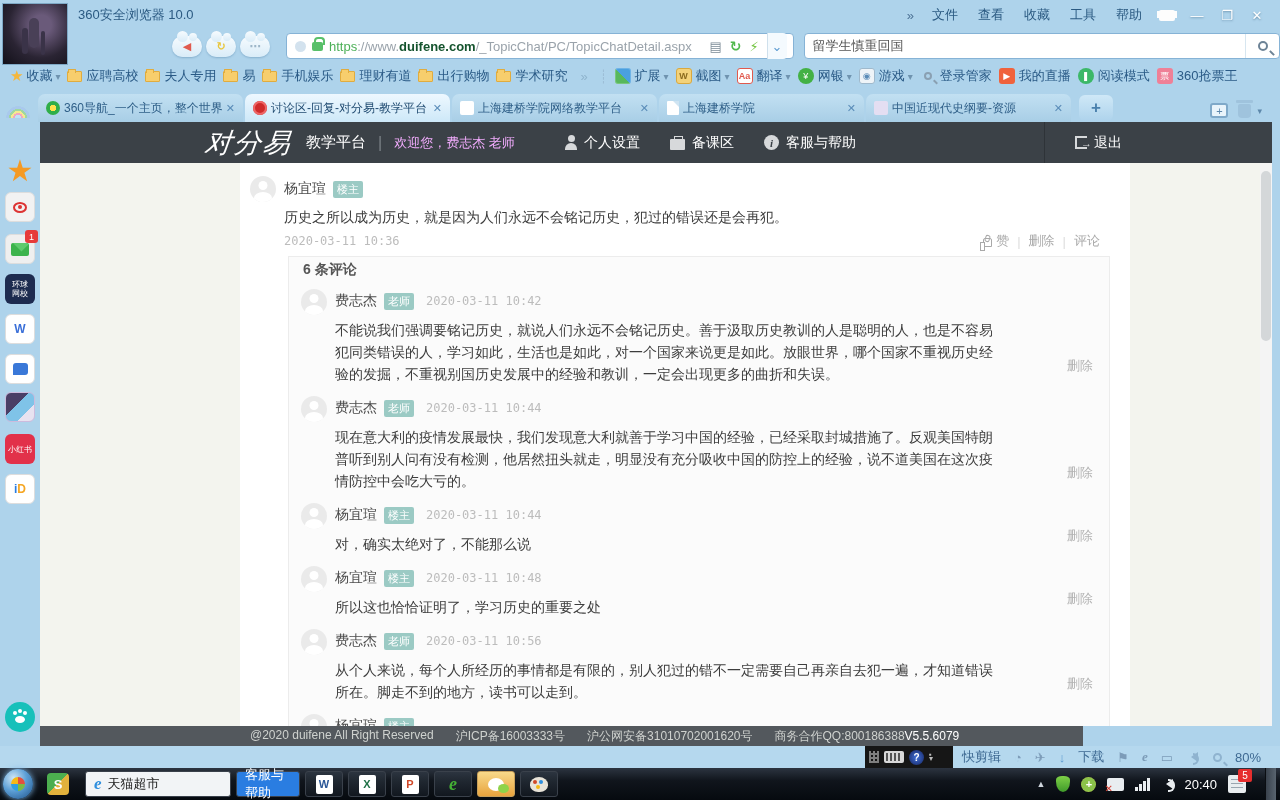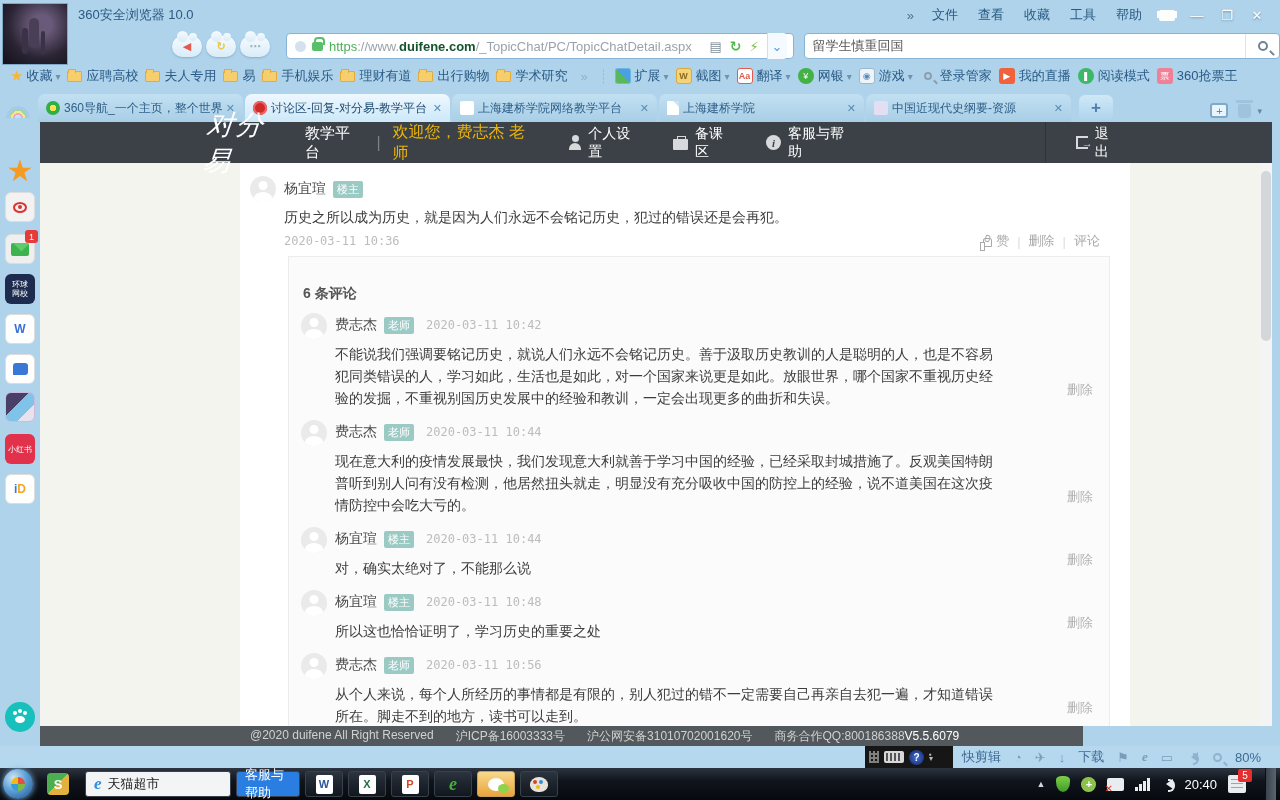--- a/index.html
+++ b/index.html
@@ -107,21 +107,21 @@
   .si-pd .i1{color:#2a7de1}.si-pd .i2{color:#f5a623}
   .si-paw{background:#17c0ba;border-radius:50%}
   .si-paw .pad{width:10px;height:7px;background:#fff;border-radius:50%;position:relative;margin-top:5px}
   .si-paw .pad::before{content:"";position:absolute;left:-2px;top:-5px;width:4px;height:4px;border-radius:50%;background:#fff;box-shadow:5px -2px 0 #fff,10px 0 0 #fff}
 
   
   .siteheader{position:absolute;left:40px;top:122px;width:1232px;height:41px;background:#3b4147;display:flex;align-items:center;color:#fff;z-index:3}
   .logo{font-size:27px;font-style:italic;letter-spacing:2px;margin-left:165px;font-family:"Liberation Serif","DejaVu Serif",serif;transform:skewX(-6deg)}
   .platform{font-size:15px;margin-left:14px}
   .hdr-div{color:#7b8187;margin:0 12px}
-  .welcome{font-size:16px;color:#eab308}
+  .welcome{font-size:13px;color:#f0abfc}
   .siteheader .spacer{flex:1}
   .hnav{display:flex;align-items:center;font-size:14px;margin-right:160px}
   .hnav .item{display:flex;align-items:center;margin-left:30px}
   .hico{margin-right:7px;display:inline-block}
   .person{width:12px;height:7px;border-radius:6px 6px 0 0;background:#d7d9db;position:relative;margin-top:7px}
   .person::before{content:"";position:absolute;left:3px;top:-8px;width:7px;height:7px;border-radius:50%;background:#d7d9db}
   .case{width:15px;height:11px;background:#d7d9db;border-radius:1px;position:relative;margin-top:3px}
   .case::before{content:"";position:absolute;left:4px;top:-3px;width:7px;height:3px;border:1px solid #d7d9db;border-bottom:none}
   .infoc{width:15px;height:15px;border-radius:50%;background:#d7d9db;color:#3b4147;font-size:11px;font-weight:bold;font-style:italic;display:flex;align-items:center;justify-content:center;font-family:"Liberation Serif",serif}
   .exit{width:12px;height:13px;border:2px solid #d7d9db;border-right:none;position:relative}
@@ -145,21 +145,21 @@
   .post-head .avatar{margin-right:8px}
   .post-text{margin:7px 0 5px 34px;font-size:14px;color:#3d3d3d}
   .post-meta{display:flex;align-items:center;margin:0 30px 0 34px}
   .post-meta .spacer{flex:1}
   .pact{display:flex;align-items:center;color:#a9a9a9;font-size:13px}
   .pact .sep{color:#ddd;margin:0 8px}
   .likeico{width:9px;height:9px;border:1px solid #a9a9a9;border-radius:2px 2px 0 2px;position:relative;margin-right:4px;margin-top:2px}
   .likeico::before{content:"";position:absolute;left:-4px;top:3px;width:3px;height:7px;background:#fff;border:1px solid #a9a9a9}
   .likeico::after{content:"";position:absolute;left:1px;top:-4px;width:3px;height:5px;border:1px solid #a9a9a9;border-radius:2px;transform:rotate(18deg)}
 
-  .cpanel{margin:6px 20px 0 48px;background:#fbfbfb;border:1px solid #ececec;padding:26px 12px 2px}
+  .cpanel{margin:6px 20px 0 48px;background:#fbfbfb;border:1px solid #ececec;padding:2px 12px 2px}
   .ctitle{font-size:14px;font-weight:bold;color:#555;margin:2px 0 10px 2px}
   .comment{position:relative;display:flex;margin-bottom:11px}
   .comment .avatar{margin-right:8px}
   .c-main{flex:1;min-width:0}
   .c-head{display:flex;align-items:center;height:24px}
   .c-head .time{margin-left:12px}
   .c-text{margin:6px 96px 0 0;font-size:14px;color:#3d3d3d;line-height:22px}
   .c-del{position:absolute;right:4px;bottom:10px;color:#b3b3b3;font-size:13px}
 
   .sitefooter{position:absolute;left:40px;top:726px;width:1043px;height:20px;background:#53585d;display:flex;align-items:center;font-size:12px;color:#cfd2cf;z-index:5}

